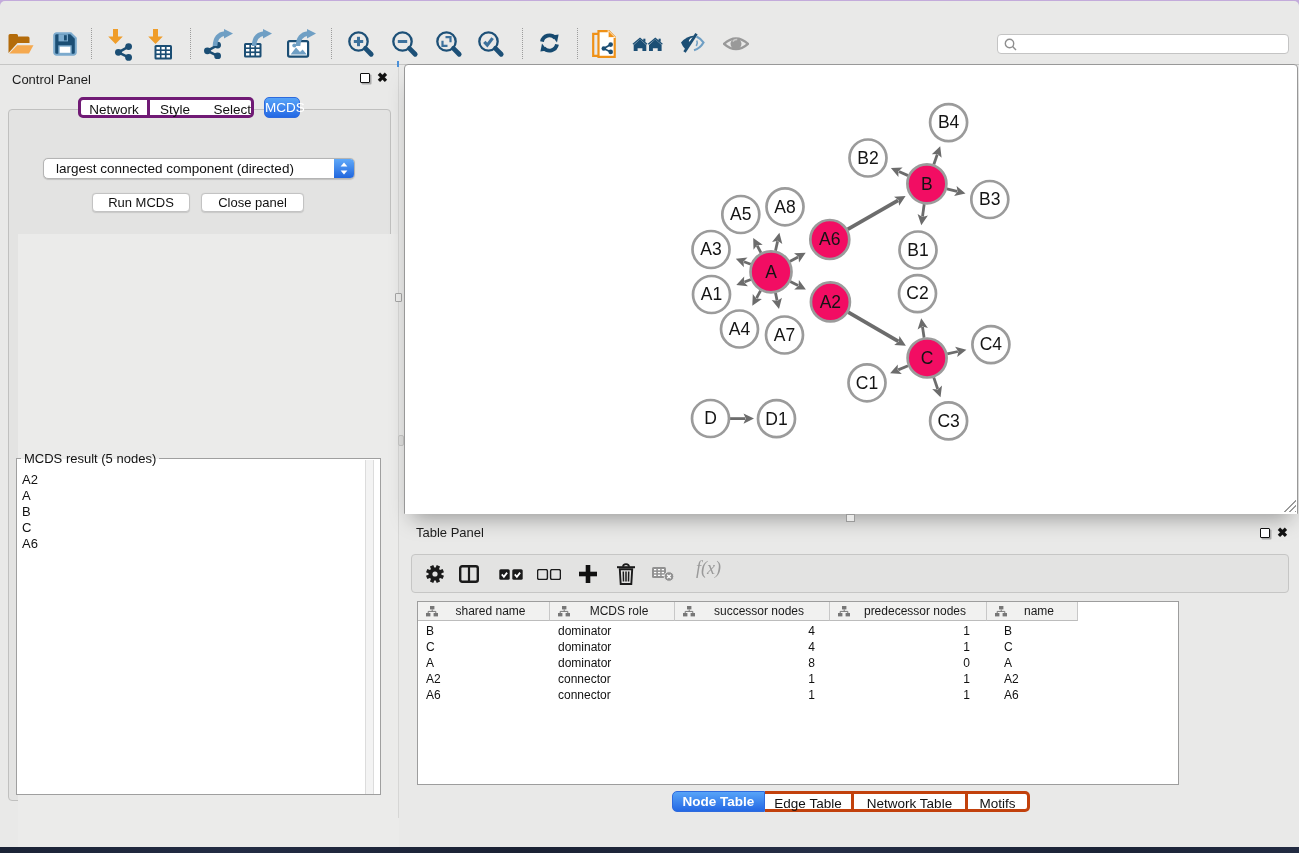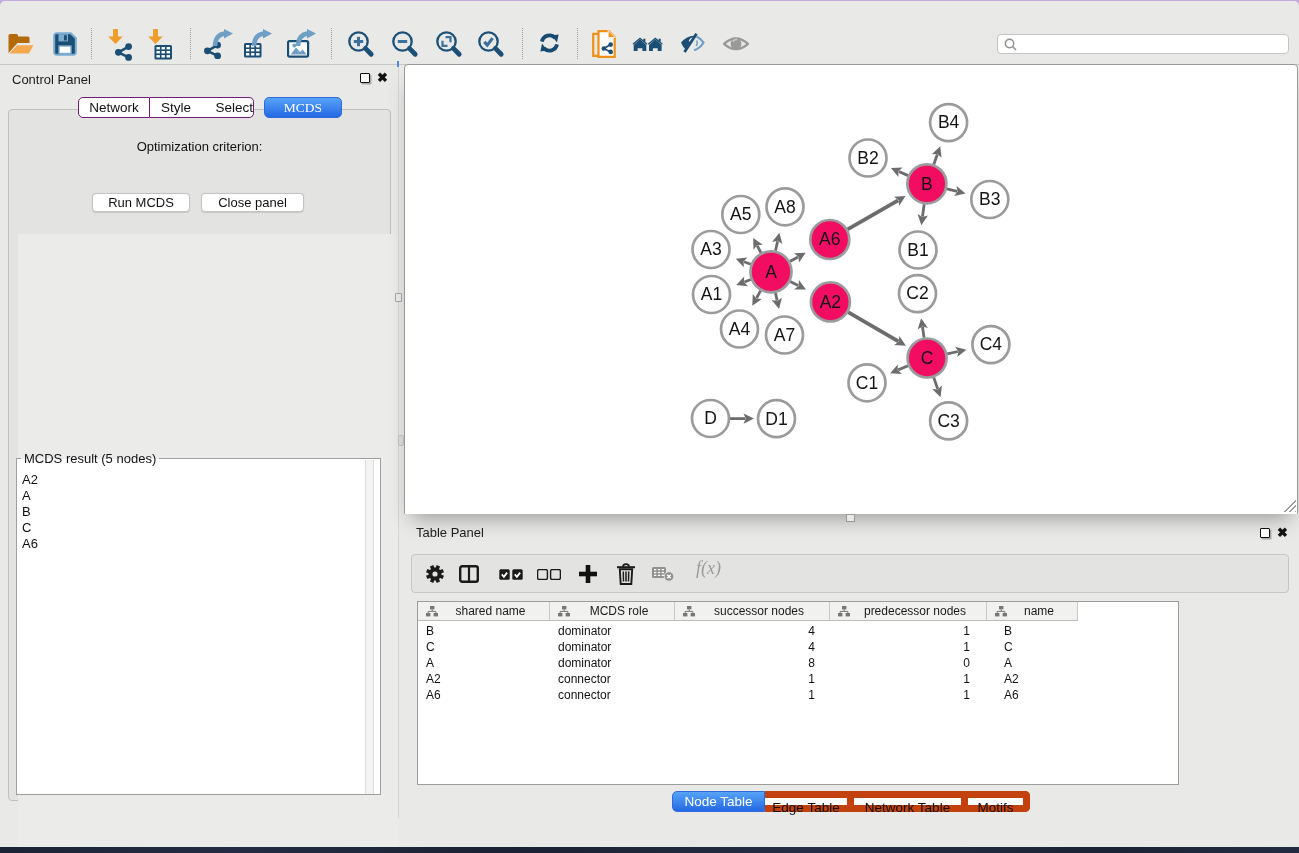--- a/index.html
+++ b/index.html
@@ -21,21 +21,21 @@
 .tsep { position:absolute; top:5px; height:31px; width:0; border-left:1px dotted #9c9c9c; }
 .searchbox { position:absolute; left:997px; top:11px; width:292px; height:20px; background:#fff; border:1px solid #c4c4c4; border-radius:4px; }
 .ico { position:absolute; }
 
 .cp-title { position:absolute; left:12px; top:71px; font-size:13px; color:#1c1c1c; }
 .hbtn-sq { position:absolute; width:10px; height:10px; border:1.5px solid #111; border-radius:1px; background:#fff; box-shadow:1.5px 1.5px 0 #aaa; }
 .hbtn-x { position:absolute; font-size:13px; font-weight:bold; color:#111; line-height:10px; }
 .cp-panel { position:absolute; left:8px; top:108px; width:383px; height:692px; background:#e3e3e2; border:1px solid #c0c0bf; border-radius:4px; }
 .cp-inner { position:absolute; left:9px; top:124px; width:381px; height:675px; background:#ebebea; border-radius:0 0 3px 3px; }
 .tabs { position:absolute; top:96px; left:78px; height:21px; }
-.tab { position:absolute; top:0; height:21px; background:#fff; border:1px solid #701a75; font-size:13.5px; color:#111; text-align:center; line-height:19px; }
+.tab { position:absolute; top:0; height:21px; background:#fff; border:3px solid #701a75; font-size:13.5px; color:#111; text-align:center; line-height:19px; }
 .tab.sel { background:linear-gradient(#57a4f8,#2468e4); color:#fff; border:1px solid #2e6add; border-radius:5px; }
 .optlabel { position:absolute; left:0; top:138px; width:399px; text-align:center; font-size:13px; color:#111; }
 .dropdown { position:absolute; left:43px; top:157px; width:312px; height:21px; background:#fff; border:1px solid #b4b4b4; border-radius:5px; box-shadow:0 0.5px 1px rgba(0,0,0,.15); }
 .dropdown .txt { position:absolute; left:12px; top:2px; font-size:13.5px; color:#111; }
 .dropdown .cap { position:absolute; right:0; top:0; width:20px; height:19px; background:linear-gradient(#5fa9f9,#2166dd); border-radius:0 4px 4px 0; }
 .btn { position:absolute; height:19px; background:#fff; border:1px solid #c3c3c3; border-radius:4px; font-size:13px; color:#111; text-align:center; line-height:17px; box-shadow:0 0.5px 1px rgba(0,0,0,.12); }
 .fieldset { position:absolute; left:16px; top:457px; width:365px; height:337px; background:#fff; border:1px solid #9f9f9f;padding-left:12px; }
 .fieldset .legend { position:absolute; left:4px; top:-8px; padding:0 3px; font-size:13px; color:#111; background:linear-gradient(#ebebea 50%,#ffffff 50%); }
 .fieldset .items { position:absolute; left:5px; top:13px; font-size:13px; color:#111; line-height:16px; }
 .fieldset .sbar { position:absolute; right:6px; top:1px; width:9px; height:334px; background:#f3f3f3; border-left:1px solid #dcdcdc; border-right:1px solid #dcdcdc; }
@@ -53,21 +53,21 @@
 .grip { position:absolute; right:1px; bottom:1px; width:13px; height:13px;
   background:repeating-linear-gradient(135deg, transparent 0 2.6px, #9a9a9a 2.6px 3.6px); clip-path:polygon(100% 0, 100% 100%, 0 100%); }
 
 .tp-title { position:absolute; left:416px; top:524px; font-size:13px; color:#1c1c1c; }
 .tp-toolbar { position:absolute; left:411px; top:553px; width:878px; height:39px; background:#e3e3e2; border:1px solid #c6c6c5; border-radius:4px; }
 .tbl { position:absolute; left:417px; top:600px; width:762px; height:184px; background:#fff; border:1px solid #9d9d9d; }
 .tbl-head { position:absolute; left:0; top:0; height:19px; background:#f1f1f0; border-bottom:1px solid #bcbcbc; border-right:1px solid #c8c8c8; }
 .tbl-head .lab { position:absolute; top:2px; width:100%; text-align:center; font-size:12px; color:#1a1a1a; }
 .tbl-cell { position:absolute; font-size:12px; color:#111; }
 .btabs { position:absolute; top:790px; height:21px; }
-.btab { position:absolute; top:0; height:21px; background:#fff; border:7px solid #c2410c; font-size:13.5px; color:#111; text-align:center; line-height:19px; }
+.btab { position:absolute; top:0; height:21px; background:#fff; border:3px solid #c2410c; font-size:13.5px; color:#111; text-align:center; line-height:19px; }
 .btab.sel { background:linear-gradient(#57a4f8,#2468e4); color:#fff; border:1px solid #2e6add; }
 
 .statusbar { position:absolute; left:0; top:818px; width:1299px; height:28px; background:#ececeb; border-top:1px solid #c6c6c5; }
 .listbtn { position:absolute; left:11px; top:4px; width:26px; height:21px; background:#fafafa; border:1px solid #b0b0b0; border-radius:2px; }
 .membtn { position:absolute; left:1215px; top:4px; width:74px; height:23px; background:#f6f6f5; border:1px solid #b0b0b0; font-size:12px; color:#111; }
 .membtn .dot { position:absolute; left:7px; top:6px; width:11px; height:11px; border-radius:50%; background:#1e9a3a; }
 .membtn .mtxt { position:absolute; left:23px; top:4px; }
 </style>
 </head>
 <body>
@@ -212,23 +212,29 @@
   <div class="cp-title">Control Panel</div>
   <div class="hbtn-sq" style="left:360px; top:72px;"></div>
   <div class="hbtn-x" style="left:377px; top:72px;">✖</div>
   <div class="cp-panel">
       <div class="cp-inner"></div>
     </div>
   <div class="tabs">
     <div class="tab" style="left:0; width:72px; border-radius:5px 0 0 5px;">Network</div>
     <div class="tab" style="left:72px; width:53px; border-left:none;">Style</div>
     <div class="tab" style="left:115px; width:61px; border-left:none; border-radius:0 5px 5px 0;text-align:right;">Select</div>
-    <div class="tab sel" style="left:186px; width:78px;font-family:Liberation Serif, serif;">MCDS</div>
-  </div>
-  <div class="optlabel">Optimization criterion:</div>
+    <div class="tab sel" style="left:186px; width:36px;">MCDS</div>
+  </div>
+  <div class="dropdown">
+    <span class="txt">largest connected component (directed)</span>
+    <span class="cap"><svg width="20" height="19">
+          <path d="M10,3.6 L13.4,7.6 H6.6 Z" fill="#fff"></path>
+          <path d="M10,15.4 L6.6,11.4 H13.4 Z" fill="#fff"></path>
+        </svg></span>
+  </div>
   <div class="btn" style="left:92px; top:192px; width:98px;">Run MCDS</div>
   <div class="btn" style="left:201px; top:192px; width:103px;">Close panel</div>
   <div class="fieldset">
     <span class="legend">MCDS result (5 nodes)</span>
     <div class="items">A2<br>A<br>B<br>C<br>A6</div>
     <div class="sbar"></div>
   </div>
   <div class="vdiv"></div>
   <div class="vhandle"></div>
   <div class="lhandle"></div>
@@ -469,20 +475,20 @@
       <div class="tbl-cell" style="left:257px; top:70px; width:140px; text-align:right;">1</div>
       <div class="tbl-cell" style="left:412px; top:70px; width:140px; text-align:right;">1</div>
       <div class="tbl-cell" style="left:586px; top:70px;">A2</div>
       <div class="tbl-cell" style="left:8px; top:86px;">A6</div>
       <div class="tbl-cell" style="left:140px; top:86px;">connector</div>
       <div class="tbl-cell" style="left:257px; top:86px; width:140px; text-align:right;">1</div>
       <div class="tbl-cell" style="left:412px; top:86px; width:140px; text-align:right;">1</div>
       <div class="tbl-cell" style="left:586px; top:86px;">A6</div>
   </div>
   <div class="btabs" style="left:672px;">
-    <div class="btab sel" style="left:0; width:93px; border-radius:5px 0 0 5px;">Node Table</div>
+    <div class="btab sel" style="left:0; width:93px; border-radius:5px 0 0 5px;font-weight:bold;">Node Table</div>
     <div class="btab" style="left:93px; width:89px; border-left:none;">Edge Table</div>
     <div class="btab" style="left:182px; width:114px; border-left:none;">Network Table</div>
     <div class="btab" style="left:296px; width:62px; border-left:none; border-radius:0 5px 5px 0;">Motifs</div>
   </div>
 
 </div>
 <div class="wallbottom"></div>
 
 </body></html>

